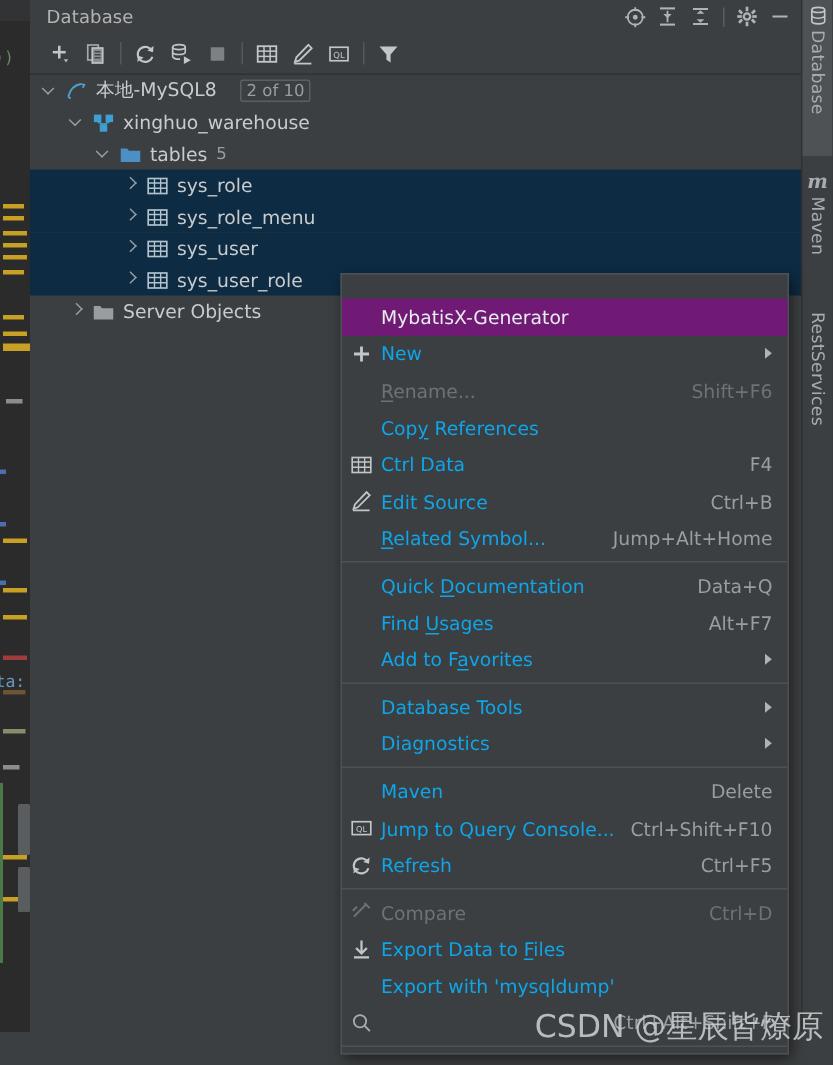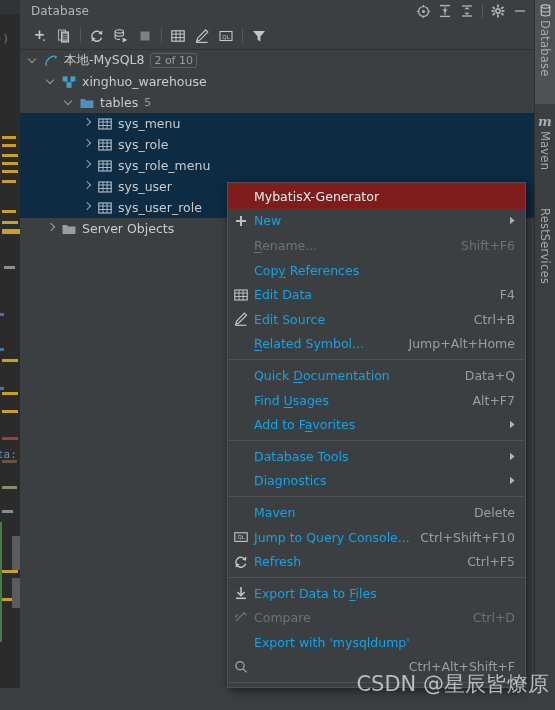--- a/index.html
+++ b/index.html
@@ -35,32 +35,32 @@
   .row.sel{background:#0d2b42;}
   .tw-scroll-edge{position:absolute;right:0;top:0;bottom:0;width:1px;background:#4b4e50;}
 
   .arrow{width:11px;height:11px;display:inline-block;position:relative;flex:0 0 11px;}
   .arrow i{position:absolute;left:2px;top:1px;width:5px;height:5px;border-right:1.4px solid #9a9da0;border-bottom:1.4px solid #9a9da0;}
   .arrow.right i{transform:rotate(-45deg);}
   .arrow.down i{transform:rotate(45deg);left:1px;top:1px;}
 
   .ico{flex:0 0 16px;width:16px;height:16px;margin-right:5px;display:flex;align-items:center;justify-content:center;}
   .label{font-size:12.5px;color:#c9ccce;}
-  .count-badge{margin-left:6px;font-size:11px;color:#9a9da0;border:1px solid #5c5f61;border-radius:2px;padding:0 3px;line-height:13px;}
+  .count-badge{margin-left:16px;font-size:11px;color:#9a9da0;border:1px solid #5c5f61;border-radius:2px;padding:0 3px;line-height:13px;}
   .count-plain{margin-left:6px;font-size:11px;color:#9a9da0;}
 
   
   .menu{position:absolute;left:227px;top:182px;width:297px;background:#3c3f41;
         border:1px solid #4e5154;box-shadow:2px 3px 9px rgba(0,0,0,.55);padding:1px 0 1px 0;z-index:40;}
   .mi{height:24.6px;display:flex;align-items:center;padding:0 0 0 0;position:relative;}
   .mi .mico{width:26px;flex:0 0 26px;display:flex;align-items:center;justify-content:center;}
   .mi .mtext{font-size:12.5px;color:#0ea5e9;}
   .mi .maccel{margin-left:auto;padding-right:10px;font-size:12.5px;color:#9b9ea0;}
   .mi .msub{margin-left:auto;padding-right:9px;display:flex;align-items:center;}
-  .mi.hl{background:#7f1d1d;}
+  .mi.hl{background:#701a75;margin-top:15px;}
   .mi.hl .mtext{color:#e9ecef;}
   .mi.dis .mtext{color:#6f7274;}
   .mi.dis .maccel{color:#6f7274;}
   .msep{height:1px;background:#4f5255;margin:3px 0;}
   .mnem{text-decoration:underline;text-underline-offset:2px;}
 
   
   .stripe{position:absolute;right:0;top:0;width:20px;bottom:22px;background:#3c3f41;border-left:1px solid #2f3133;}
   .stripe .st-item{position:absolute;left:0;width:20px;display:flex;flex-direction:column;align-items:center;}
   .vtext{writing-mode:vertical-rl;text-orientation:mixed;font-size:11.5px;color:#a9acae;letter-spacing:.2px;white-space:nowrap;}
@@ -309,37 +309,20 @@
           <span style="width:4px;flex:0 0 4px"></span>
           <span class="ico">
             <svg width="16" height="16" viewBox="0 0 16 16">
               <rect x="1.8" y="3" width="12.4" height="10" fill="none" stroke="#b4c4cf" stroke-width="1.1"></rect>
                 <line x1="1.8" y1="6" x2="14.2" y2="6" stroke="#b4c4cf" stroke-width="0.9"></line>
                 <line x1="1.8" y1="9.5" x2="14.2" y2="9.5" stroke="#b4c4cf" stroke-width="0.9"></line>
                 <line x1="6" y1="3" x2="6" y2="13" stroke="#b4c4cf" stroke-width="0.9"></line>
                 <line x1="10.1" y1="3" x2="10.1" y2="13" stroke="#b4c4cf" stroke-width="0.9"></line>
             </svg>
           </span>
-          <span class="label">sys_menu</span>
-        </div>
-        <div class="row sel">
-          <span style="width:62px;flex:0 0 62px"></span>
-          <span class="arrow right">
-            <i></i>
-          </span>
-          <span style="width:4px;flex:0 0 4px"></span>
-          <span class="ico">
-            <svg width="16" height="16" viewBox="0 0 16 16">
-              <rect x="1.8" y="3" width="12.4" height="10" fill="none" stroke="#b4c4cf" stroke-width="1.1"></rect>
-                <line x1="1.8" y1="6" x2="14.2" y2="6" stroke="#b4c4cf" stroke-width="0.9"></line>
-                <line x1="1.8" y1="9.5" x2="14.2" y2="9.5" stroke="#b4c4cf" stroke-width="0.9"></line>
-                <line x1="6" y1="3" x2="6" y2="13" stroke="#b4c4cf" stroke-width="0.9"></line>
-                <line x1="10.1" y1="3" x2="10.1" y2="13" stroke="#b4c4cf" stroke-width="0.9"></line>
-            </svg>
-          </span>
           <span class="label">sys_role</span>
         </div>
         <div class="row sel">
           <span style="width:62px;flex:0 0 62px"></span>
           <span class="arrow right">
             <i></i>
           </span>
           <span style="width:4px;flex:0 0 4px"></span>
           <span class="ico">
             <svg width="16" height="16" viewBox="0 0 16 16">
@@ -454,21 +437,21 @@
       <div class="mi">
         <span class="mico">
           <svg width="16" height="16" viewBox="0 0 16 16">
             <rect x="1.8" y="3" width="12.4" height="10" fill="none" stroke="#c3c6c8" stroke-width="1.1"></rect>
                 <line x1="1.8" y1="6" x2="14.2" y2="6" stroke="#c3c6c8" stroke-width="0.9"></line>
                 <line x1="1.8" y1="9.5" x2="14.2" y2="9.5" stroke="#c3c6c8" stroke-width="0.9"></line>
                 <line x1="6" y1="3" x2="6" y2="13" stroke="#c3c6c8" stroke-width="0.9"></line>
                 <line x1="10.1" y1="3" x2="10.1" y2="13" stroke="#c3c6c8" stroke-width="0.9"></line>
           </svg>
         </span>
-        <span class="mtext">Edit Data</span>
+        <span class="mtext">Ctrl Data</span>
         <span class="maccel">F4</span>
       </div>
       <div class="mi">
         <span class="mico">
           <svg width="16" height="16" viewBox="0 0 16 16">
             <path d="M11.4 2.1 L13.5 4.2 L5.5 12.2 L2.7 13.2 L3.6 10.3 Z" fill="none" stroke="#c3c6c8" stroke-width="1.2"></path>
                 <line x1="2.3" y1="14.3" x2="13.4" y2="14.3" stroke="#c3c6c8" stroke-width="1.2"></line>
           </svg>
         </span>
         <span class="mtext">Edit Source</span>
@@ -539,41 +522,41 @@
           <svg width="16" height="16" viewBox="0 0 16 16">
             <path d="M12.4 6.2 A5 5 0 1 0 12.6 9.8" fill="none" stroke="#c3c6c8" stroke-width="1.4"></path>
                 <path d="M13.4 2.6 L13.0 6.8 L9.2 5.6 Z" fill="#c3c6c8"></path>
                 <path d="M2.6 13.4 L3.0 9.2 L6.8 10.4 Z" fill="#c3c6c8"></path>
           </svg>
         </span>
         <span class="mtext">Refresh</span>
         <span class="maccel">Ctrl+F5</span>
       </div>
       <div class="msep"></div>
+      <div class="mi dis">
+        <span class="mico">
+          <svg width="16" height="16" viewBox="0 0 16 16">
+            <line x1="3" y1="11" x2="11" y2="3" stroke="#6f7274" stroke-width="1.3"></line>
+                <line x1="10" y1="2" x2="13.4" y2="5.4" stroke="#6f7274" stroke-width="1.3"></line>
+                <line x1="2.2" y1="7.2" x2="5" y2="4.4" stroke="#6f7274" stroke-width="1.3"></line>
+          </svg>
+        </span>
+        <span class="mtext">Compare</span>
+        <span class="maccel">Ctrl+D</span>
+      </div>
       <div class="mi">
         <span class="mico">
           <svg width="16" height="16" viewBox="0 0 16 16">
             <line x1="8" y1="2" x2="8" y2="10" stroke="#c3c6c8" stroke-width="1.5"></line>
                 <path d="M4.4 7 L8 10.6 L11.6 7" fill="none" stroke="#c3c6c8" stroke-width="1.5"></path>
                 <line x1="3" y1="13.3" x2="13" y2="13.3" stroke="#c3c6c8" stroke-width="1.5"></line>
           </svg>
         </span>
         <span class="mtext">Export Data to <span class="mnem">F</span>iles</span>
       </div>
-      <div class="mi dis">
-        <span class="mico">
-          <svg width="16" height="16" viewBox="0 0 16 16">
-            <line x1="3" y1="11" x2="11" y2="3" stroke="#6f7274" stroke-width="1.3"></line>
-                <line x1="10" y1="2" x2="13.4" y2="5.4" stroke="#6f7274" stroke-width="1.3"></line>
-                <line x1="2.2" y1="7.2" x2="5" y2="4.4" stroke="#6f7274" stroke-width="1.3"></line>
-          </svg>
-        </span>
-        <span class="mtext">Compare</span>
-        <span class="maccel">Ctrl+D</span>
-      </div>
       <div class="mi">
         <span class="mico"></span>
         <span class="mtext">Export with 'mysqldump'</span>
       </div>
       <div class="mi">
         <span class="mico">
           <svg width="16" height="16" viewBox="0 0 16 16">
             <circle cx="7" cy="6.8" r="4.1" fill="none" stroke="#a9acae" stroke-width="1.2"></circle>
                 <line x1="10.1" y1="9.9" x2="13.6" y2="13.4" stroke="#a9acae" stroke-width="1.3"></line>
           </svg>

